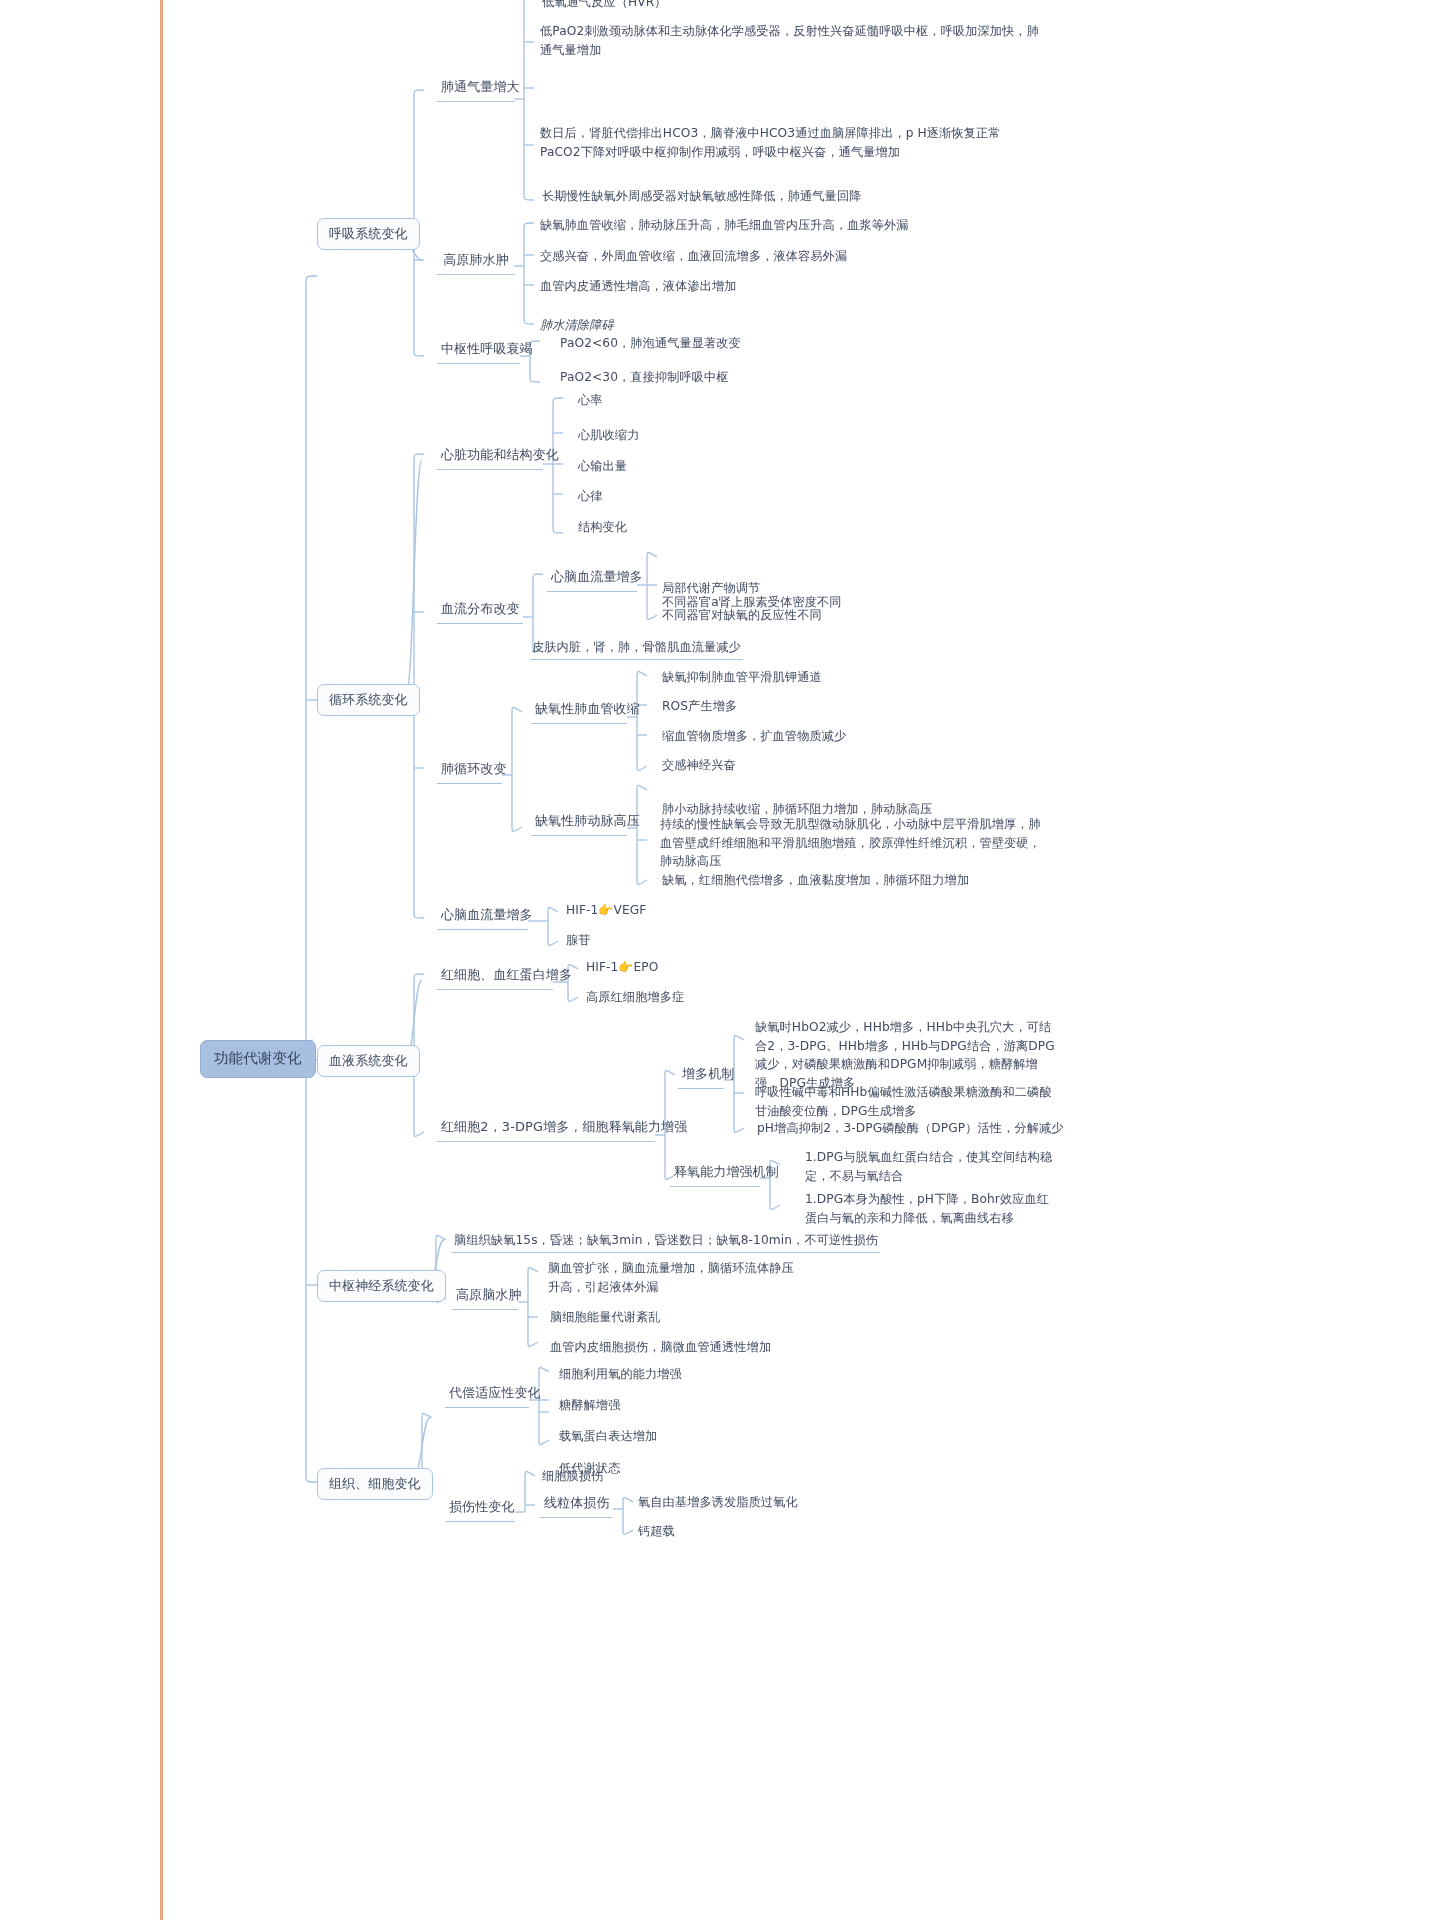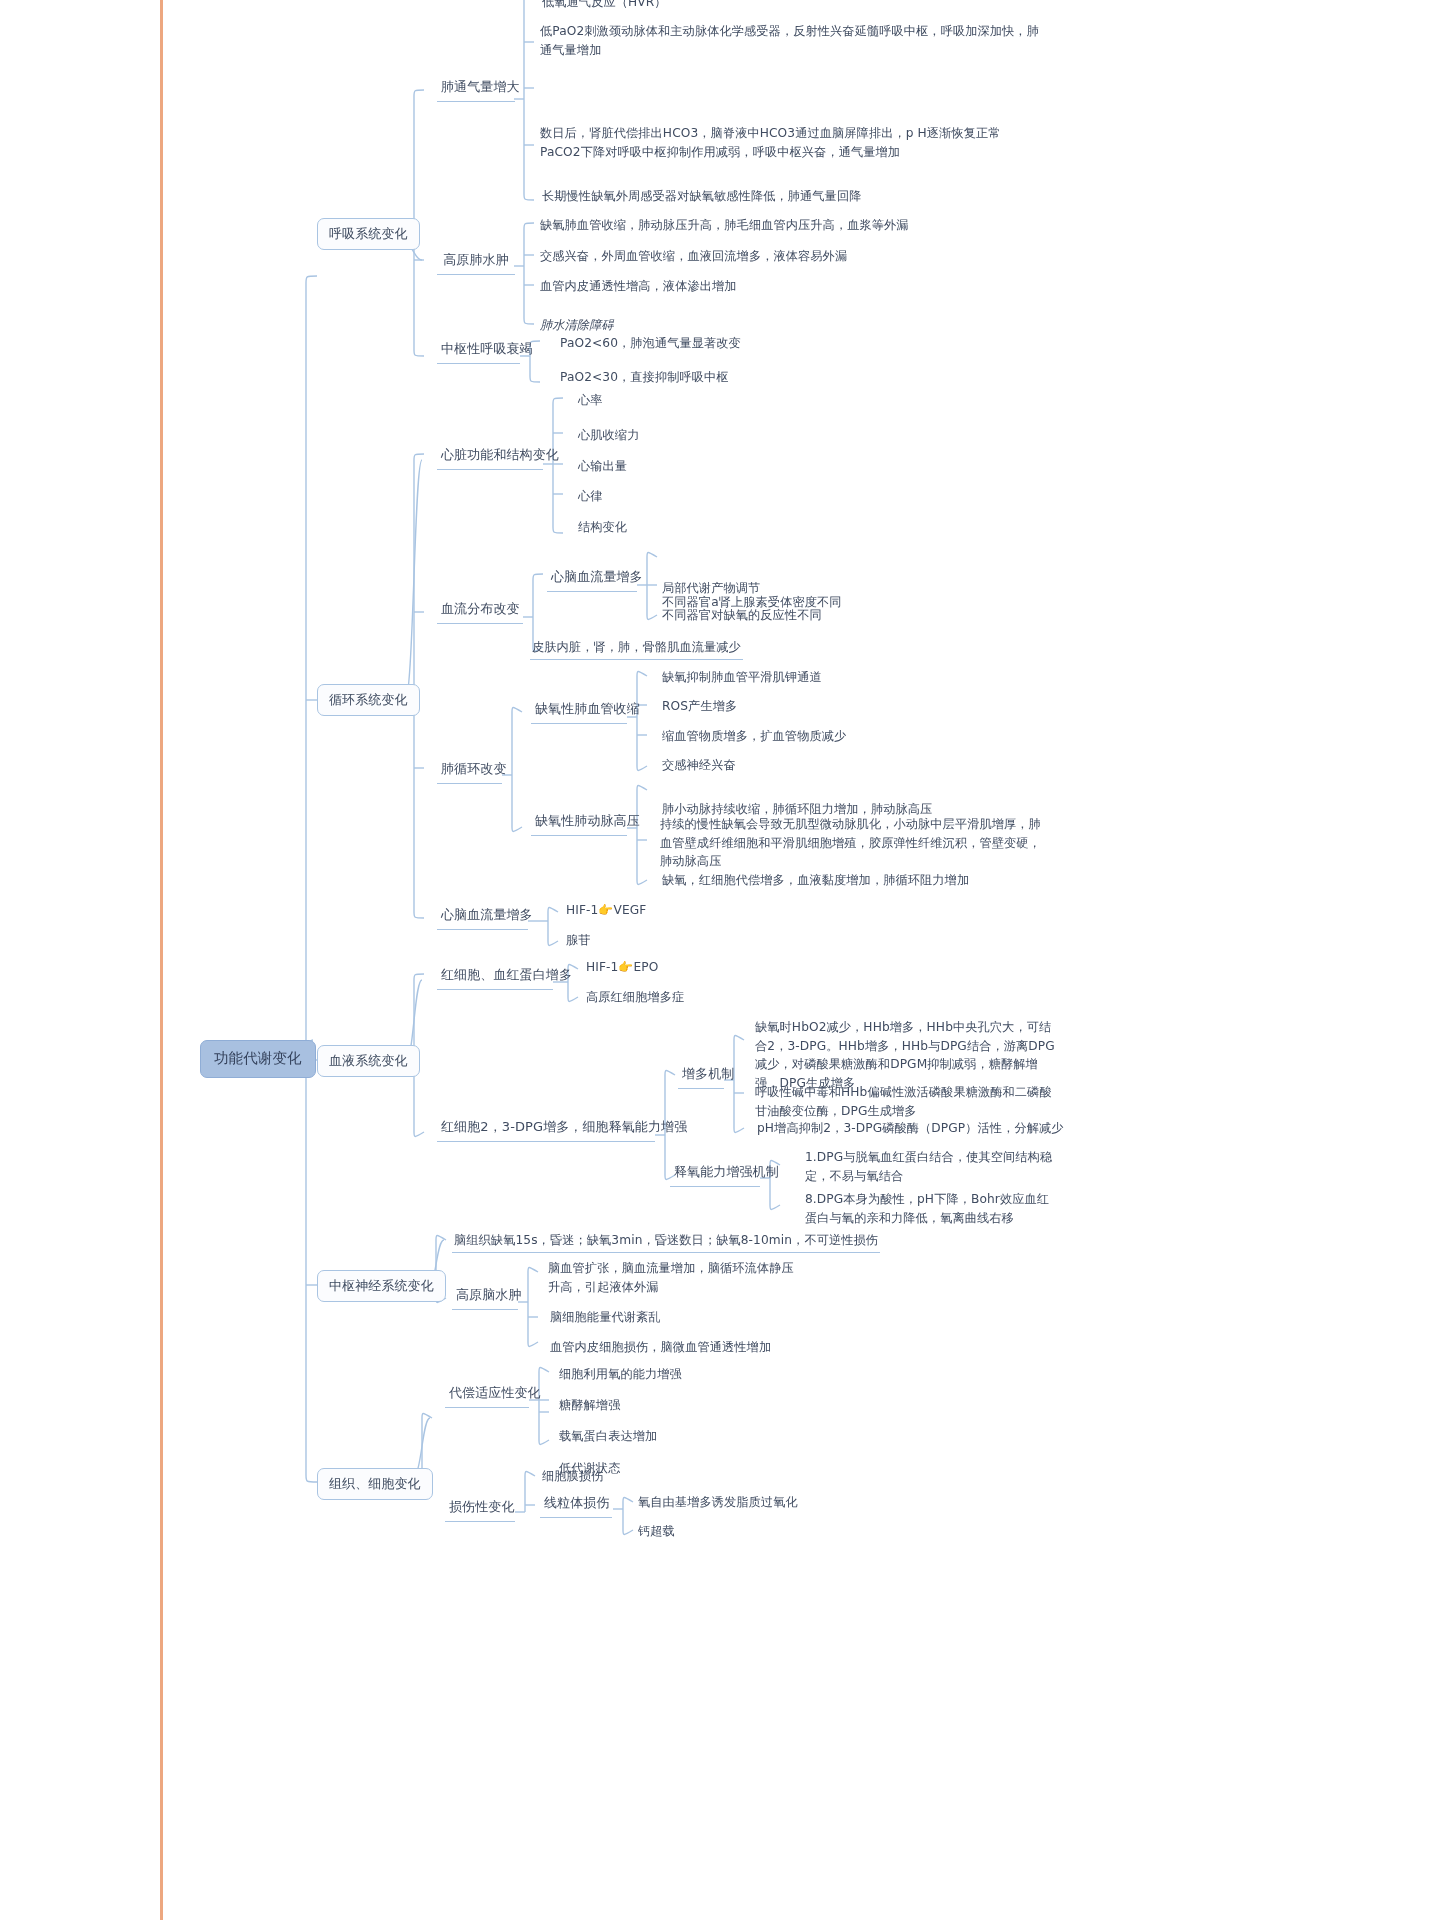--- a/index.html
+++ b/index.html
@@ -313,21 +313,21 @@
 
 <div class="node lvl2" style="left:437px; top:1115px; width:218px; text-align:center;">红细胞2，3-DPG增多，细胞释氧能力增强</div>
 
 <div class="node lvl2" style="left:678px; top:1062px; width:46px; text-align:center;">增多机制</div>
 <div class="node para" style="left:755px; top:1018px; width:300px;">缺氧时HbO2减少，HHb增多，HHb中央孔穴大，可结合2，3-DPG。HHb增多，HHb与DPG结合，游离DPG减少，对磷酸果糖激酶和DPGM抑制减弱，糖酵解增强，DPG生成增多</div>
 <div class="node para" style="left:755px; top:1083px; width:300px;">呼吸性碱中毒和HHb偏碱性激活磷酸果糖激酶和二磷酸甘油酸变位酶，DPG生成增多</div>
 <div class="node leaf" style="left:755px; top:1118px;">pH增高抑制2，3-DPG磷酸酶（DPGP）活性，分解减少</div>
 
 <div class="node lvl2" style="left:670px; top:1160px; width:90px; ">释氧能力增强机制</div>
 <div class="node para" style="left:805px; top:1148px; width:250px;">1.DPG与脱氧血红蛋白结合，使其空间结构稳定，不易与氧结合</div>
-<div class="node para" style="left:805px; top:1190px; width:250px;">8.DPG本身为酸性，pH下降，Bohr效应血红蛋白与氧的亲和力降低，氧离曲线右移</div>
+<div class="node para" style="left:805px; top:1190px; width:250px;">1.DPG本身为酸性，pH下降，Bohr效应血红蛋白与氧的亲和力降低，氧离曲线右移</div>
 
 <div class="node lvl1" style="left:317px; top:1270px;">中枢神经系统变化</div>
 <div class="node leaf underline" style="left:452px; top:1230px;">脑组织缺氧15s，昏迷；缺氧3min，昏迷数日；缺氧8-10min，不可逆性损伤</div>
 <div class="node lvl2" style="left:452px; top:1283px; width:66px; text-align:center;">高原脑水肿</div>
 <div class="node para" style="left:548px; top:1259px; width:248px;">脑血管扩张，脑血流量增加，脑循环流体静压升高，引起液体外漏</div>
 <div class="node leaf" style="left:548px; top:1307px;">脑细胞能量代谢紊乱</div>
 <div class="node leaf" style="left:548px; top:1337px;">血管内皮细胞损伤，脑微血管通透性增加</div>
 
 <div class="node lvl1" style="left:317px; top:1468px;">组织、细胞变化</div>
 

